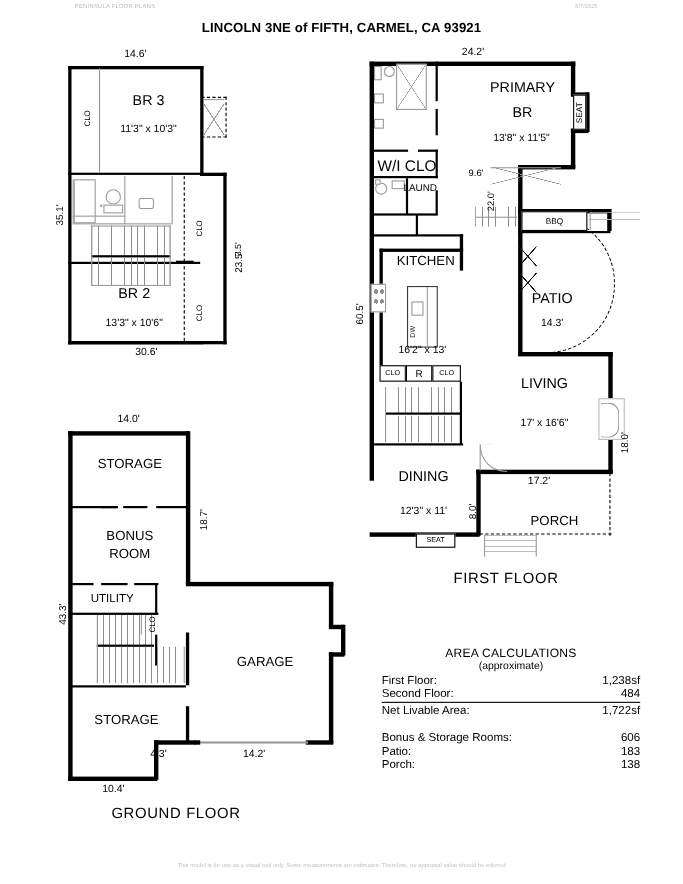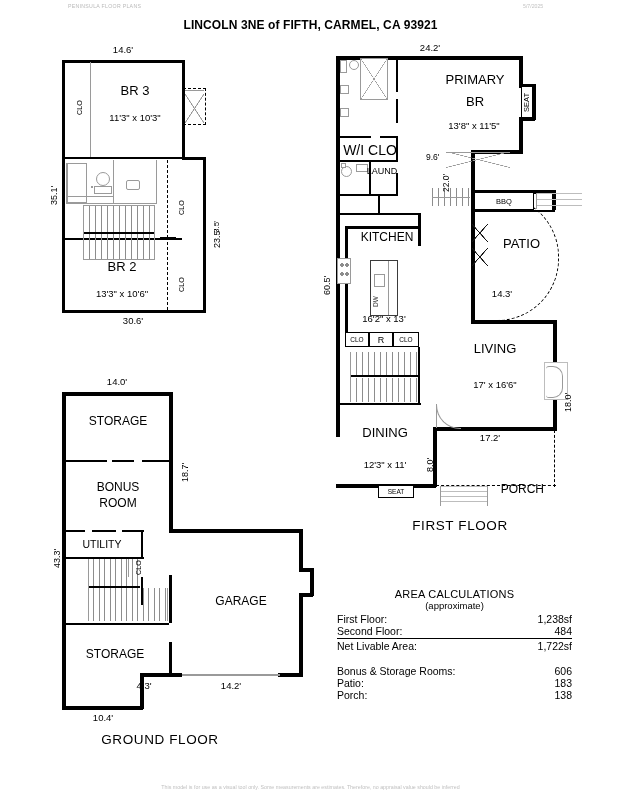--- a/index.html
+++ b/index.html
@@ -358,43 +358,43 @@
     <div class="abs rm big" style="left:128px; top:72px; width:94px;">PRIMARY</div>
     <div class="abs rm big" style="left:128px; top:94px; width:94px;">BR</div>
     <div class="abs dim" style="left:124px; top:120px; width:100px;">13'8" x 11'5"</div>
 
     <div class="abs rm" style="left:40px; top:142px; width:60px; font-size:14px;">W/I CLO</div>
     <div class="abs rm" style="left:62px; top:166px; width:40px; font-size:9px;">LAUND</div>
 
     <div class="abs rm" style="left:50px; top:230px; width:74px;">KITCHEN</div>
     <div class="abs dim" style="left:44px; top:313px; width:80px;">16'2" x 13'</div>
 
-    <div class="abs rm big" style="left:164px; top:236px; width:76px;text-align:right;">PATIO</div>
+    <div class="abs rm big" style="left:164px; top:263px; width:76px;">PATIO</div>
     <div class="abs dim" style="left:164px; top:288px; width:76px;">14.3'</div>
 
     <div class="abs rm big" style="left:150px; top:341px; width:90px;">LIVING</div>
     <div class="abs dim" style="left:148px; top:379px; width:94px;">17' x 16'6"</div>
 
     <div class="abs rm big" style="left:42px; top:425px; width:86px;">DINING</div>
     <div class="abs dim" style="left:40px; top:459px; width:90px;">12'3" x 11'</div>
 
-    <div class="abs rm" style="left:164px; top:482px; width:80px;text-align:right;">PORCH</div>
+    <div class="abs rm" style="left:164px; top:466px; width:80px;">PORCH</div>
 
     <div class="abs dim" style="left:80px; top:42px; width:100px;">24.2'</div>
     <div class="abs dimlbl v" style="left:22px; top:295px;">60.5'</div>
     <div class="abs dimlbl" style="left:126px; top:152px; font-size:8.5px;">9.6'</div>
     <div class="abs dimlbl v" style="left:141px; top:192px; font-size:8.5px;">22.0'</div>
     <div class="abs dim" style="left:160px; top:432px; width:60px;">17.2'</div>
     <div class="abs dimlbl v" style="left:125px; top:472px;">8.0'</div>
     <div class="abs dimlbl v" style="left:263px; top:412px;">18.0'</div>
 
     <div class="abs floorname" style="left:60px; top:518px; width:200px;">FIRST FLOOR</div>
   </div>
 
-  <div class="abs areacalc" style="left:337px; top:588px; width:235px;">
+  <div class="abs areacalc" style="left:347px; top:588px; width:235px;">
     <div class="ac-title">AREA CALCULATIONS</div>
     <div class="ac-sub" style="margin-bottom:2px;">(approximate)</div>
 
     <div class="row">
       <span>First  Floor:</span>
       <span>1,238sf</span>
     </div>
     <div class="row">
       <span>Second Floor:</span>
       <span>484</span>

